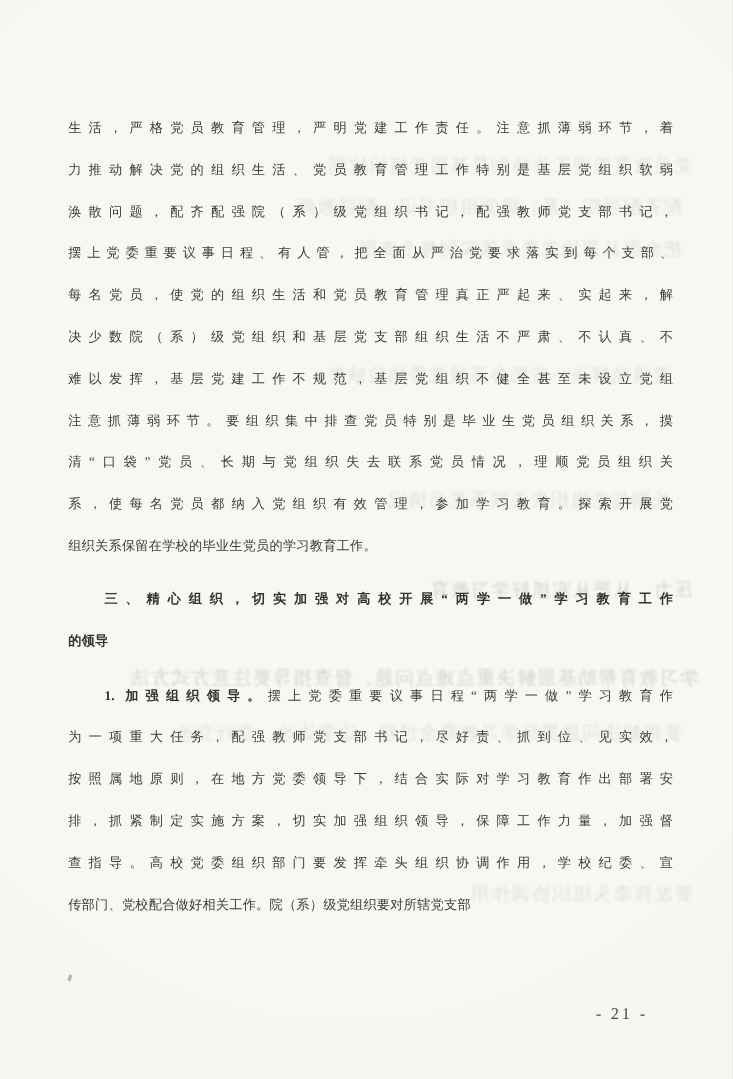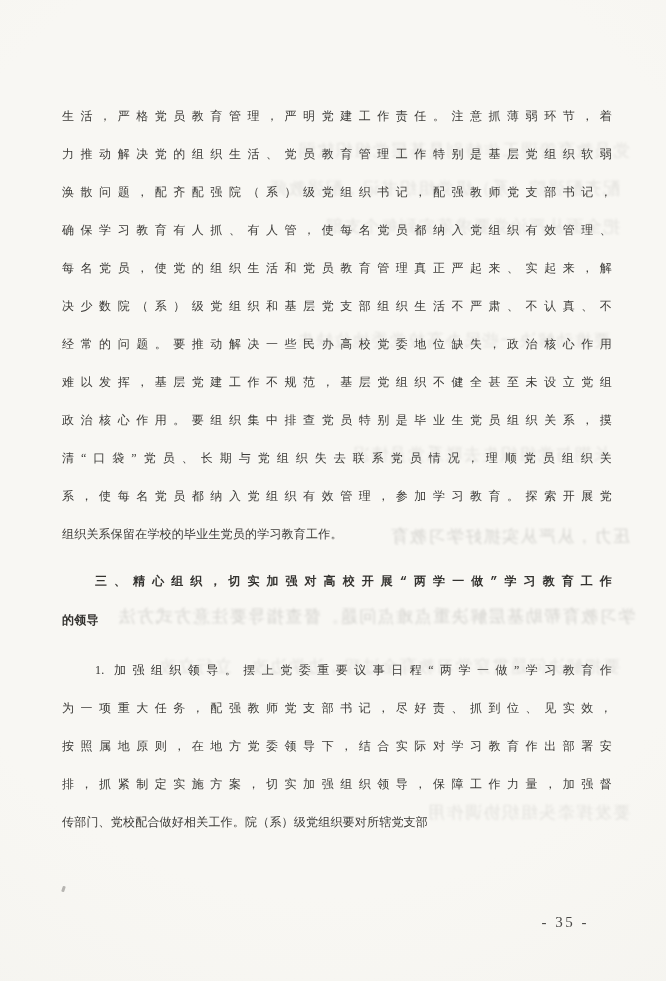--- a/index.html
+++ b/index.html
@@ -35,23 +35,23 @@
     text-align-last: left;
     font-family: Liberation Serif, serif;
   }
   .line.indent {
     text-indent: 33px;
   }
   .heading-line {
     font-weight: bold;
     color: #343330;
   }
-  .heading-gap { margin-top: 10px; font-family: Liberation Mono, monospace; }
+  .heading-gap { margin-top: 10px; }
   .para2-gap { margin-top: 12px; }
-  .lead-bold { font-weight: normal; color: #343330; }
+  .lead-bold { font-weight: bold; color: #343330; }
   .page-number {
     position: absolute;
     top: 910px;
     right: 77px;
     font-size: 15px;
     line-height: 24px;
     letter-spacing: 2.5px;
     color: #4a4947;
     font-family: "Liberation Serif", "DejaVu Serif", serif;
     z-index: 2;
@@ -98,38 +98,38 @@
   <div class="bleed strong" style="left:95px;  top:598px; width:540px;">学习教育帮助基层解决重点难点问题。督查指导要注意方式方法</div>
   <div class="bleed" style="left:80px;  top:648px; width:540px;">要把解决问题贯穿学习教育全过程，边学边改、立行立改</div>
   <div class="bleed" style="left:300px; top:794px; width:330px;">要发挥牵头组织协调作用</div>
   <div class="speck"></div>
 
   <div class="text-block">
 
     <div class="line">生活，严格党员教育管理，严明党建工作责任。注意抓薄弱环节，着</div>
     <div class="line">力推动解决党的组织生活、党员教育管理工作特别是基层党组织软弱</div>
     <div class="line">涣散问题，配齐配强院（系）级党组织书记，配强教师党支部书记，</div>
-    <div class="line">确保学习教育有人抓、有人管，使每名党员都纳入党组织有效管理、</div>
+    <div class="line">摆上党委重要议事日程、有人管，把全面从严治党要求落实到每个支部、</div>
     <div class="line">每名党员，使党的组织生活和党员教育管理真正严起来、实起来，解</div>
     <div class="line">决少数院（系）级党组织和基层党支部组织生活不严肃、不认真、不</div>
-    <div class="line">经常的问题。要推动解决一些民办高校党委地位缺失，政治核心作用</div>
     <div class="line">难以发挥，基层党建工作不规范，基层党组织不健全甚至未设立党组</div>
-    <div class="line">政治核心作用。要组织集中排查党员特别是毕业生党员组织关系，摸</div>
+    <div class="line">注意抓薄弱环节。要组织集中排查党员特别是毕业生党员组织关系，摸</div>
     <div class="line">清“口袋”党员、长期与党组织失去联系党员情况，理顺党员组织关</div>
     <div class="line">系，使每名党员都纳入党组织有效管理，参加学习教育。探索开展党</div>
     <div class="line end">组织关系保留在学校的毕业生党员的学习教育工作。</div>
 
     <div class="line heading-line indent heading-gap">三、精心组织，切实加强对高校开展“两学一做”学习教育工作</div>
     <div class="line heading-line end">的领导</div>
 
     <div class="line indent para2-gap">
       <span class="lead-bold">1. 加强组织领导。</span><span>摆上党委重要议事日程“两学一做”学习教育作</span>
     </div>
     <div class="line">为一项重大任务，配强教师党支部书记，尽好责、抓到位、见实效，</div>
     <div class="line">按照属地原则，在地方党委领导下，结合实际对学习教育作出部署安</div>
     <div class="line">排，抓紧制定实施方案，切实加强组织领导，保障工作力量，加强督</div>
+    <div class="line">查指导。高校党委组织部门要发挥牵头组织协调作用，学校纪委、宣</div>
     <div class="line end">传部门、党校配合做好相关工作。院（系）级党组织要对所辖党支部</div>
 
   </div>
 
-  <div class="page-number">- 35 -</div>
+  <div class="page-number">- 21 -</div>
 
 </div>
 
 </body></html>

